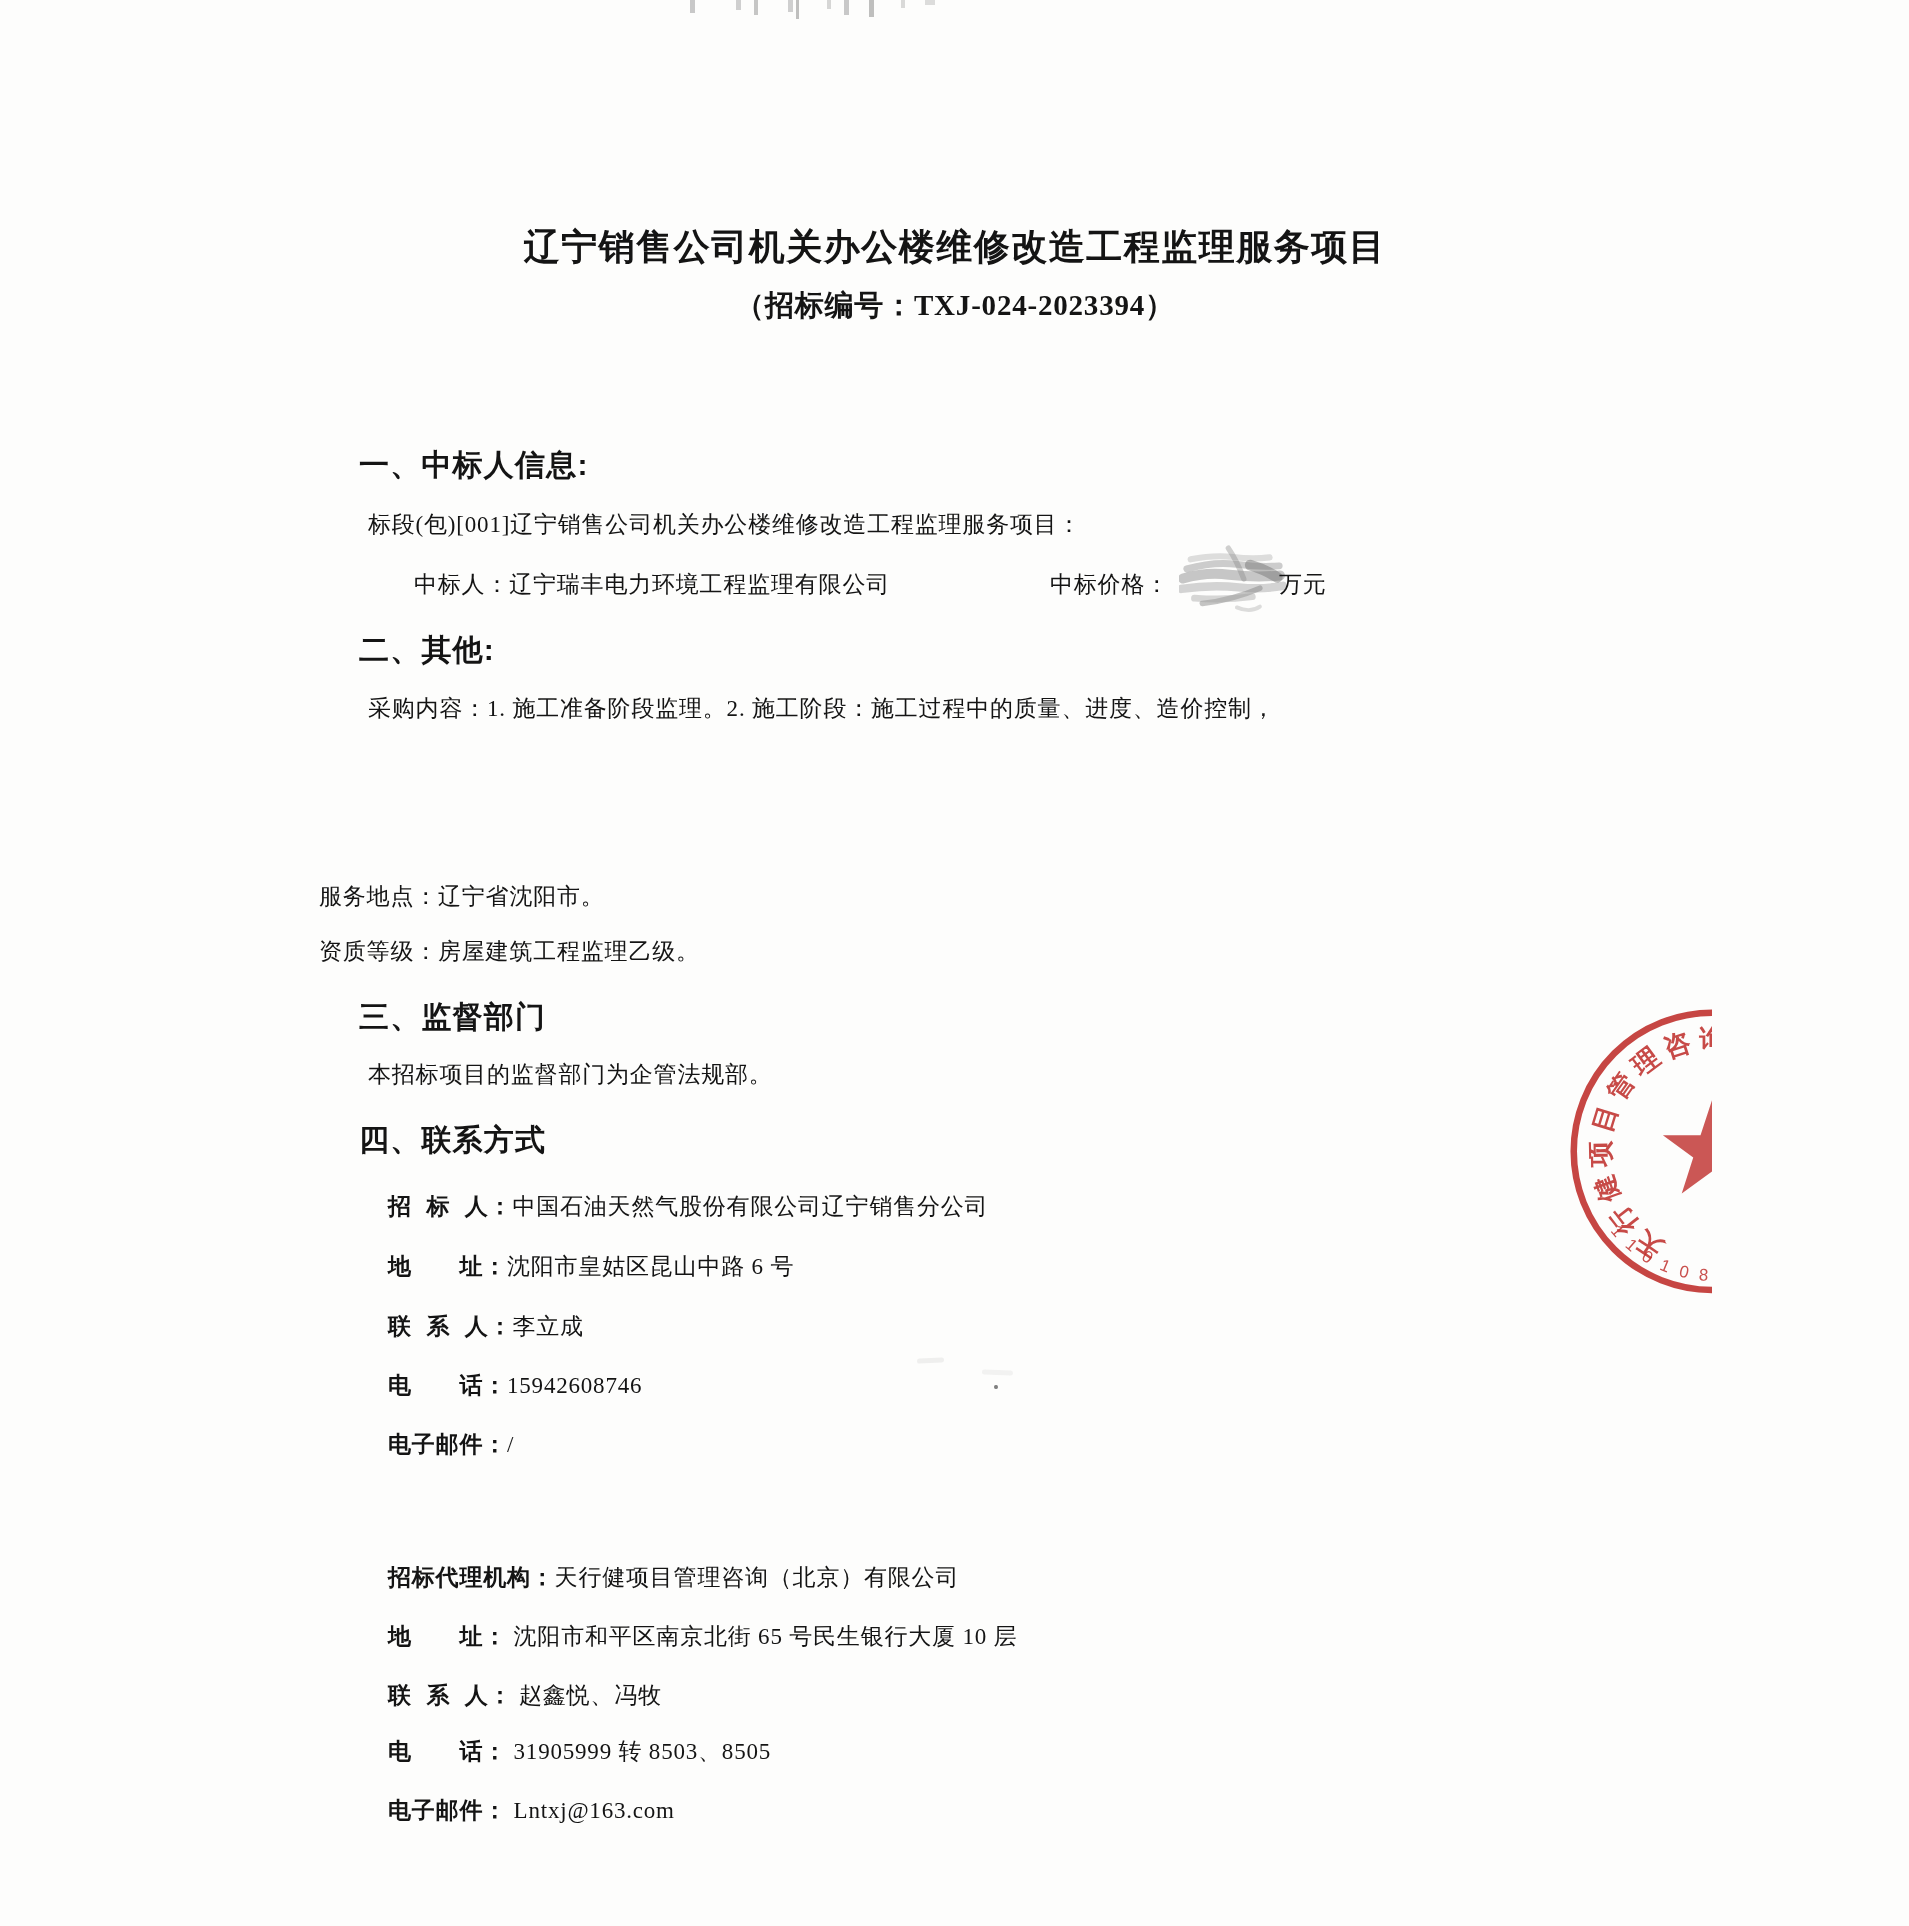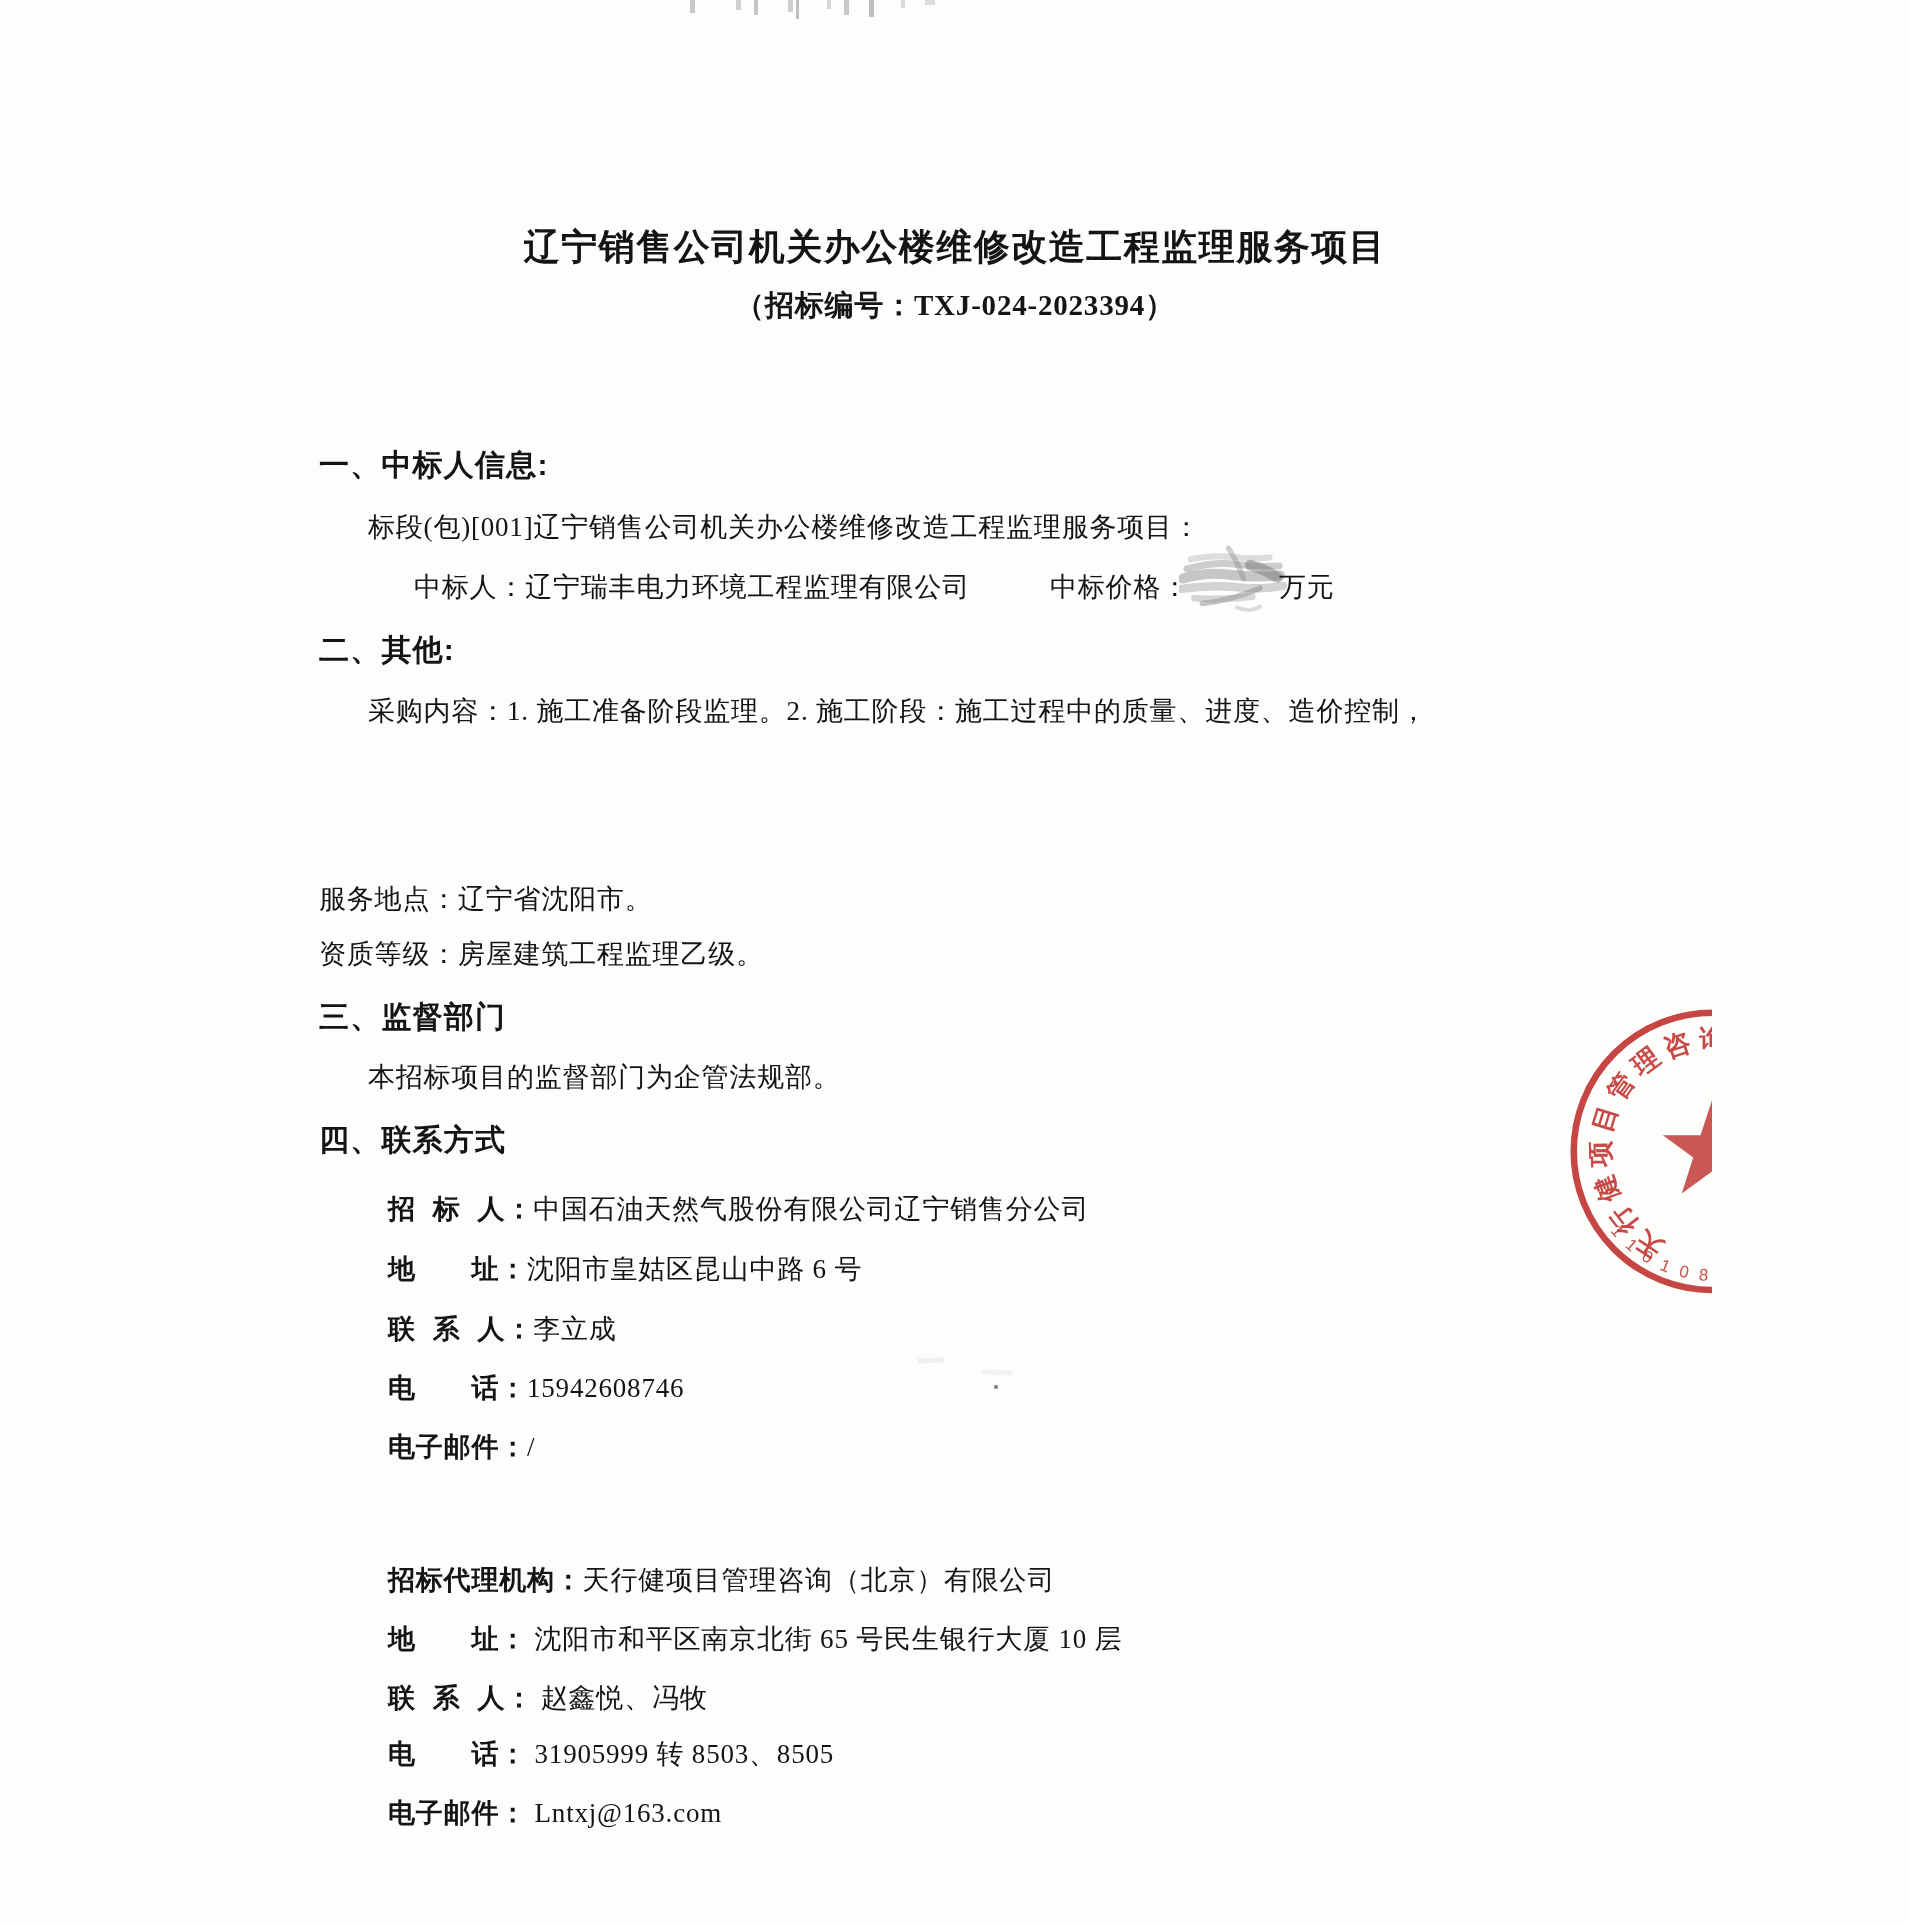--- a/index.html
+++ b/index.html
@@ -4,22 +4,22 @@
 <style>
   html,body{margin:0;padding:0;background:#e8e8e8;}
   .page{
     position:relative;width:1910px;height:2703px;background:#fdfdfc;overflow:hidden;
     font-family:"Liberation Serif","DejaVu Serif",serif;color:#141414;
   }
   .t{position:absolute;line-height:1.15;white-space:pre;}
   .center{left:0;width:1910px;text-align:center;}
   .title{font-size:36px;font-weight:bold;letter-spacing:1.5px;}
   .subtitle{font-size:29px;font-weight:bold;letter-spacing:0.8px;}
-  .h{font-size:30px;font-weight:bold;font-family:"Liberation Sans","DejaVu Sans",sans-serif;letter-spacing:1.2px;}
-  .body{font-size:27px;letter-spacing:0.8px;}
+  .h{font-size:30px;font-weight:bold;font-family:"Liberation Sans","DejaVu Sans",sans-serif;letter-spacing:1.2px;margin-left:40px;}
+  .body{font-size:23px;letter-spacing:0.8px;}
   .row .lab{font-family:Liberation Mono, monospace;font-weight:bold;margin-left:20px;}
   .row .val{font-family:"Liberation Serif","DejaVu Serif",serif;}
   .abs{position:absolute;}
   .scan-mark{position:absolute;top:0;background:#5a5a5a;}
   .seal-clip{position:absolute;left:1566px;top:1002px;width:146px;height:301px;overflow:hidden;}
   .smudge-dot{position:absolute;border-radius:50%;background:#4a4a4a;}
   .faint-streak{position:absolute;background:#9a9a9a;border-radius:2.3px;}
 </style>
 </head>
 <body>

